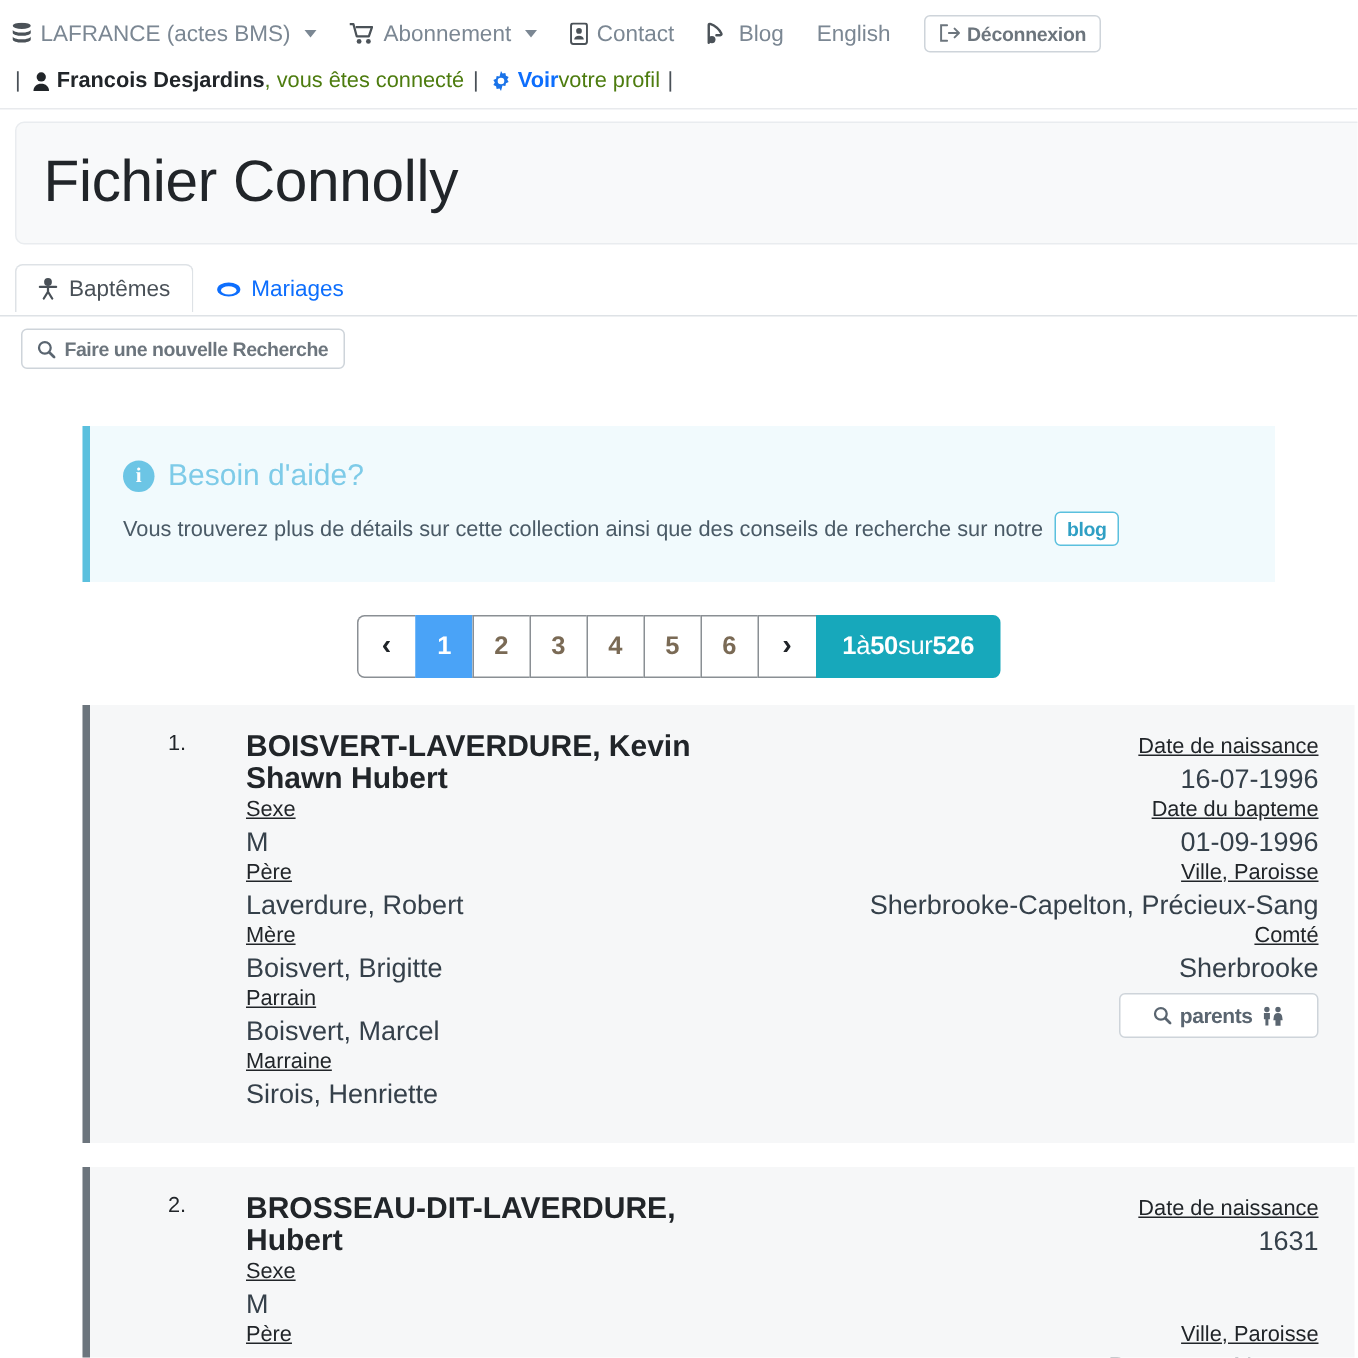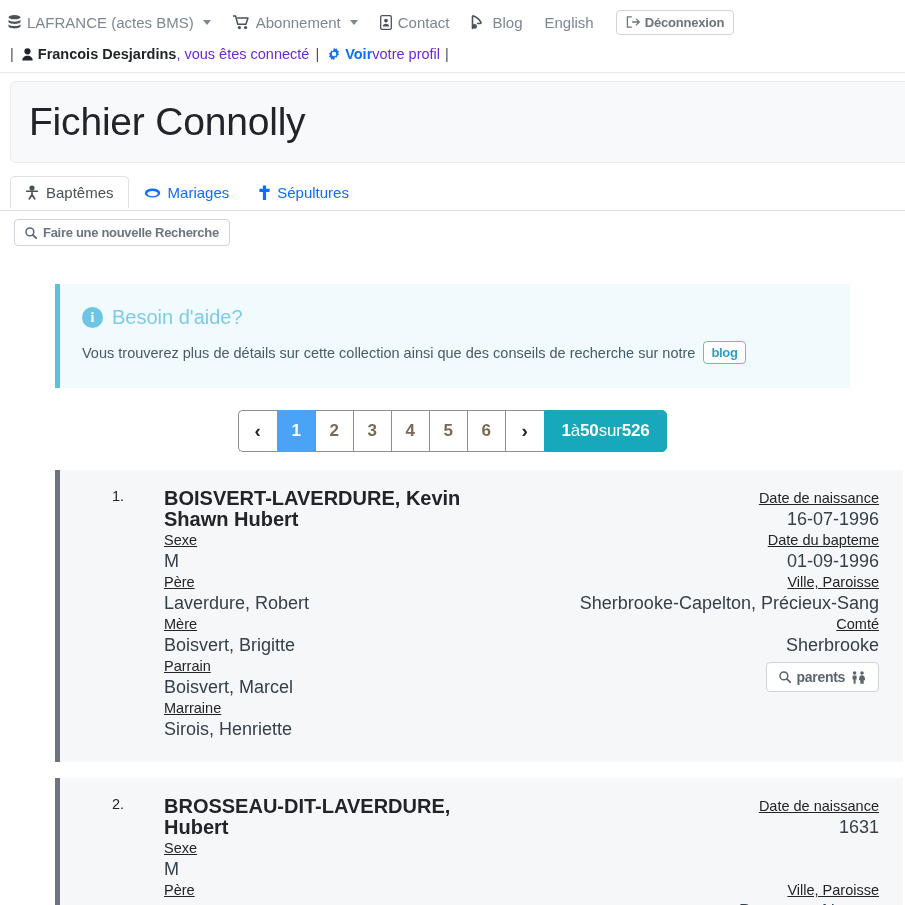--- a/index.html
+++ b/index.html
@@ -59,21 +59,21 @@
     color: #495057;
     display: flex;
     align-items: center;
     gap: 0px;
     white-space: nowrap;
   }
   .userbar .pipe { color: #495057; padding: 0 2px; }
   .userbar .uname { font-weight: bold; color: #212529; }
   .userbar .gear { color: #1a73e8; display: inline-flex; align-items: center; margin: 0 4px 0 6px; }
   .userbar a.voir { color: #0d6efd; font-weight: bold; text-decoration: none; }
-  .userbar .tail { color: #6d28d9; }
+  .userbar .tail { color: #4d7c0f; }
 
   .hr-line { border-top: 1px solid #e8eaed; margin: 0; }
 
   
   .jumbotron {
     margin: 8px 0 0 10px;
     background: #f8f9fa;
     border: 1px solid #e9ecef;
     border-radius: 6px;
     height: 82px;
@@ -262,21 +262,21 @@
   .parents-btn {
     display: inline-flex;
     align-items: center;
     gap: 6px;
     border: 1px solid #ced4da;
     border-radius: 4px;
     background: #fff;
     color: #5a6570;
     font-size: 14px;
     font-weight: 600;
-    padding: 6px 12px;
+    padding: 6px 22px;
     cursor: pointer;
     letter-spacing: -0.3px;
   }
   svg { display: block; }
 </style>
 </head>
 <body>
 
 <div class="navbar">
 
@@ -380,28 +380,20 @@
     <span>Baptêmes</span>
   </div>
   <div class="tab">
     <span class="ico">
       <svg width="17" height="13" viewBox="0 0 17 13">
           <ellipse cx="8.5" cy="7" rx="7.7" ry="4.6" fill="#0d6efd"></ellipse>
           <ellipse cx="8.5" cy="7.6" rx="5.2" ry="2.7" fill="#fff"></ellipse>
         </svg>
     </span>
     <span>Mariages</span>
-  </div>
-  <div class="tab">
-    <span class="ico">
-      <svg width="11" height="15" viewBox="0 0 11 15">
-          <path d="M3.9 0.4h3.2v3.4h3.5v3.1H7.1v8.1H3.9V6.9H0.4V3.8h3.5z" fill="#0d6efd"></path>
-        </svg>
-    </span>
-    <span>Sépultures</span>
   </div>
 </div>
 
 <div class="newsearch-wrap">
   <div class="newsearch-btn">
     <span class="ico">
       <svg width="12" height="12" viewBox="0 0 12 12">
           <circle cx="4.9" cy="4.9" r="3.9" stroke="#5a6570" stroke-width="1.5" fill="none"></circle>
           <path d="M7.8 7.8l3.4 3.4" stroke="#5a6570" stroke-width="1.8" stroke-linecap="round"></path>
         </svg>

